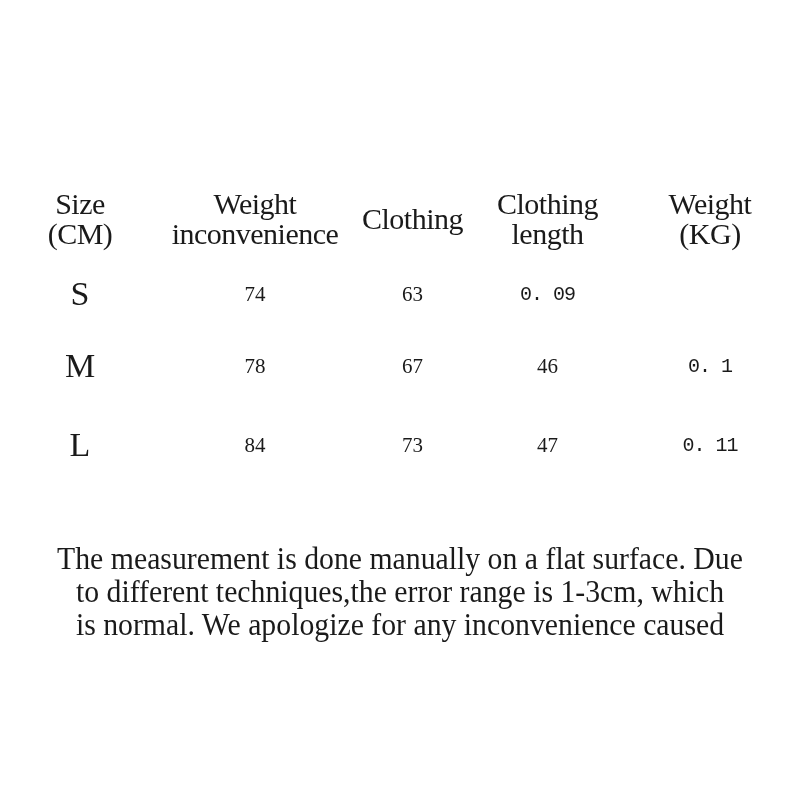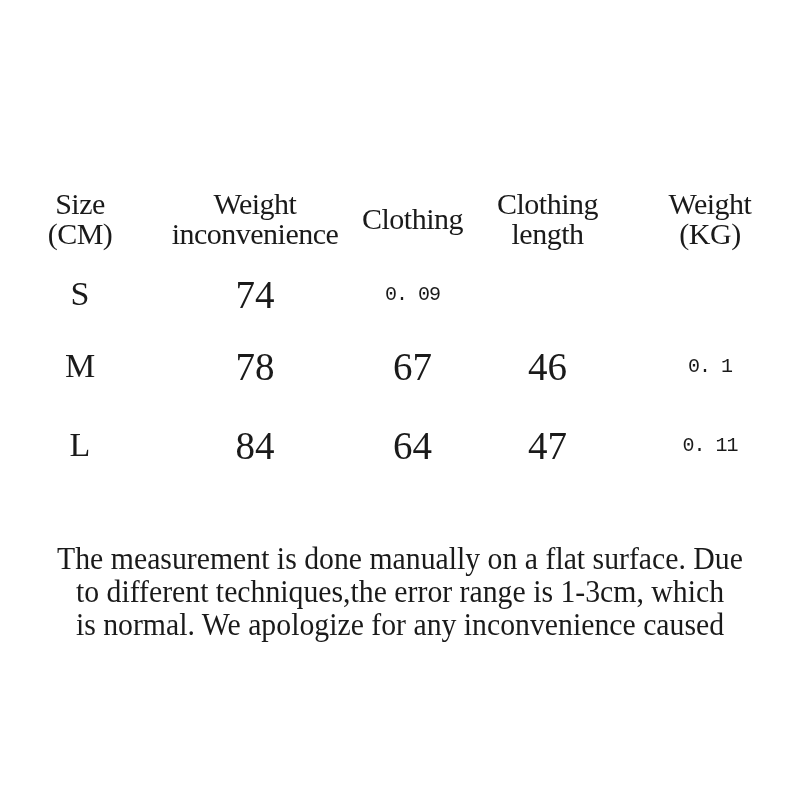--- a/index.html
+++ b/index.html
@@ -43,21 +43,21 @@
   .data-row .cell {
     height: 40px;
   }
   .row-s { margin-top: 24px; }
   .row-m { margin-top: 32px; }
   .row-l { margin-top: 39px; }
   .size-cell {
     font-size: 34px;
   }
   .num-cell {
-    font-size: 39px;
+    font-size: 21px;
     text-align: right;
   }
   .weight-cell {
     font-size: 20px;
     font-family: "Liberation Mono", monospace;
     letter-spacing: -1px;
   }
   .disclaimer {
     margin-top: 77px;
     width: 800px;
@@ -94,35 +94,36 @@
       </div>
       <div class="cell">
         <span>Weight</span>
         <span>(KG)</span>
       </div>
     </div>
 
     <div class="grid data-row row-s">
       <div class="cell size-cell">S</div>
       <div class="cell num-cell">74</div>
+      <div class="cell num-cell">63</div>
       <div class="cell weight-cell">0. 09</div>
     </div>
 
     <div class="grid data-row row-m">
       <div class="cell size-cell">M</div>
       <div class="cell num-cell">78</div>
       <div class="cell num-cell">67</div>
       <div class="cell num-cell">46</div>
       <div class="cell weight-cell">0. 1</div>
     </div>
 
     <div class="grid data-row row-l">
       <div class="cell size-cell">L</div>
       <div class="cell num-cell">84</div>
-      <div class="cell num-cell">64</div>
+      <div class="cell num-cell">73</div>
       <div class="cell num-cell">47</div>
       <div class="cell weight-cell">0. 11</div>
     </div>
 
   </div>
 
   <div class="disclaimer">
     <div>The measurement is done manually on a flat surface. Due</div>
     <div>to different techniques,the error range is 1-3cm, which</div>
     <div>is normal. We apologize for any inconvenience caused</div>

